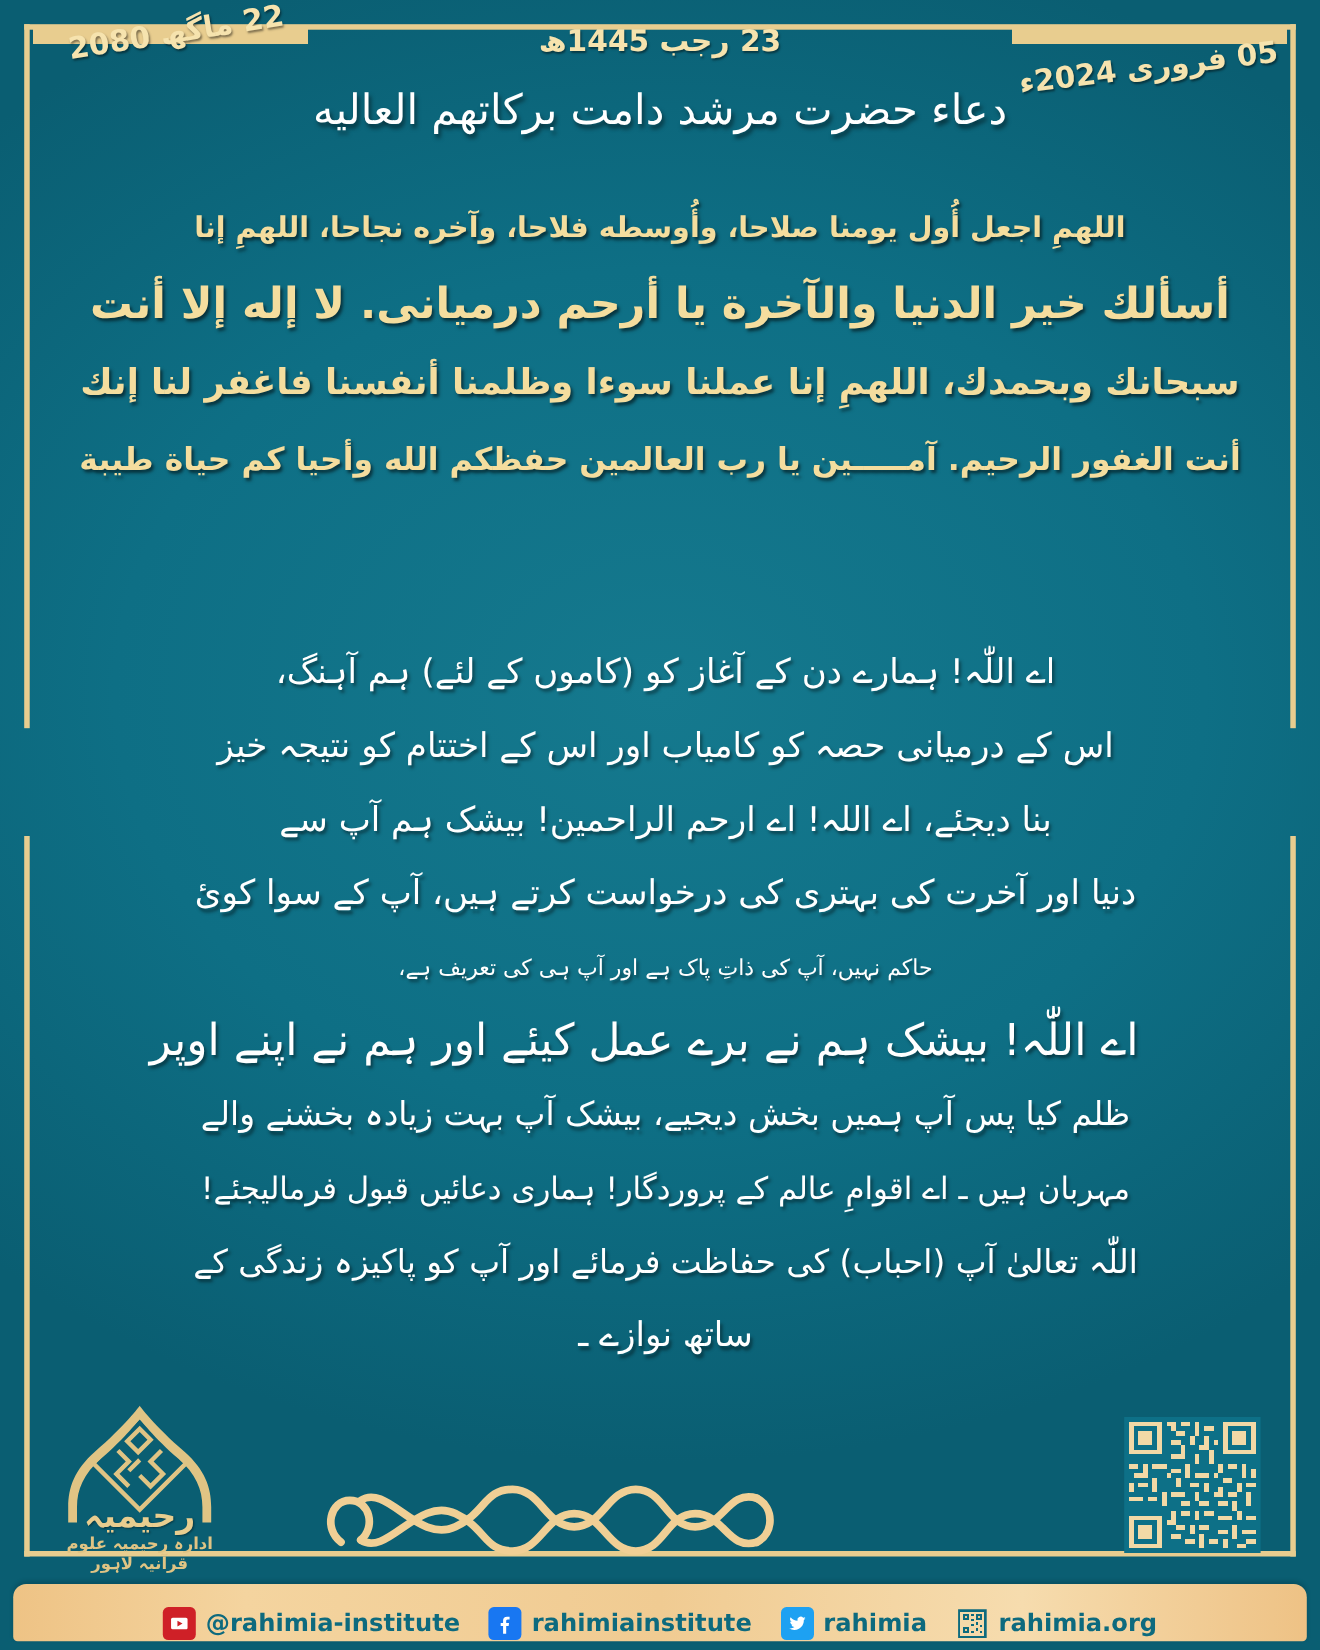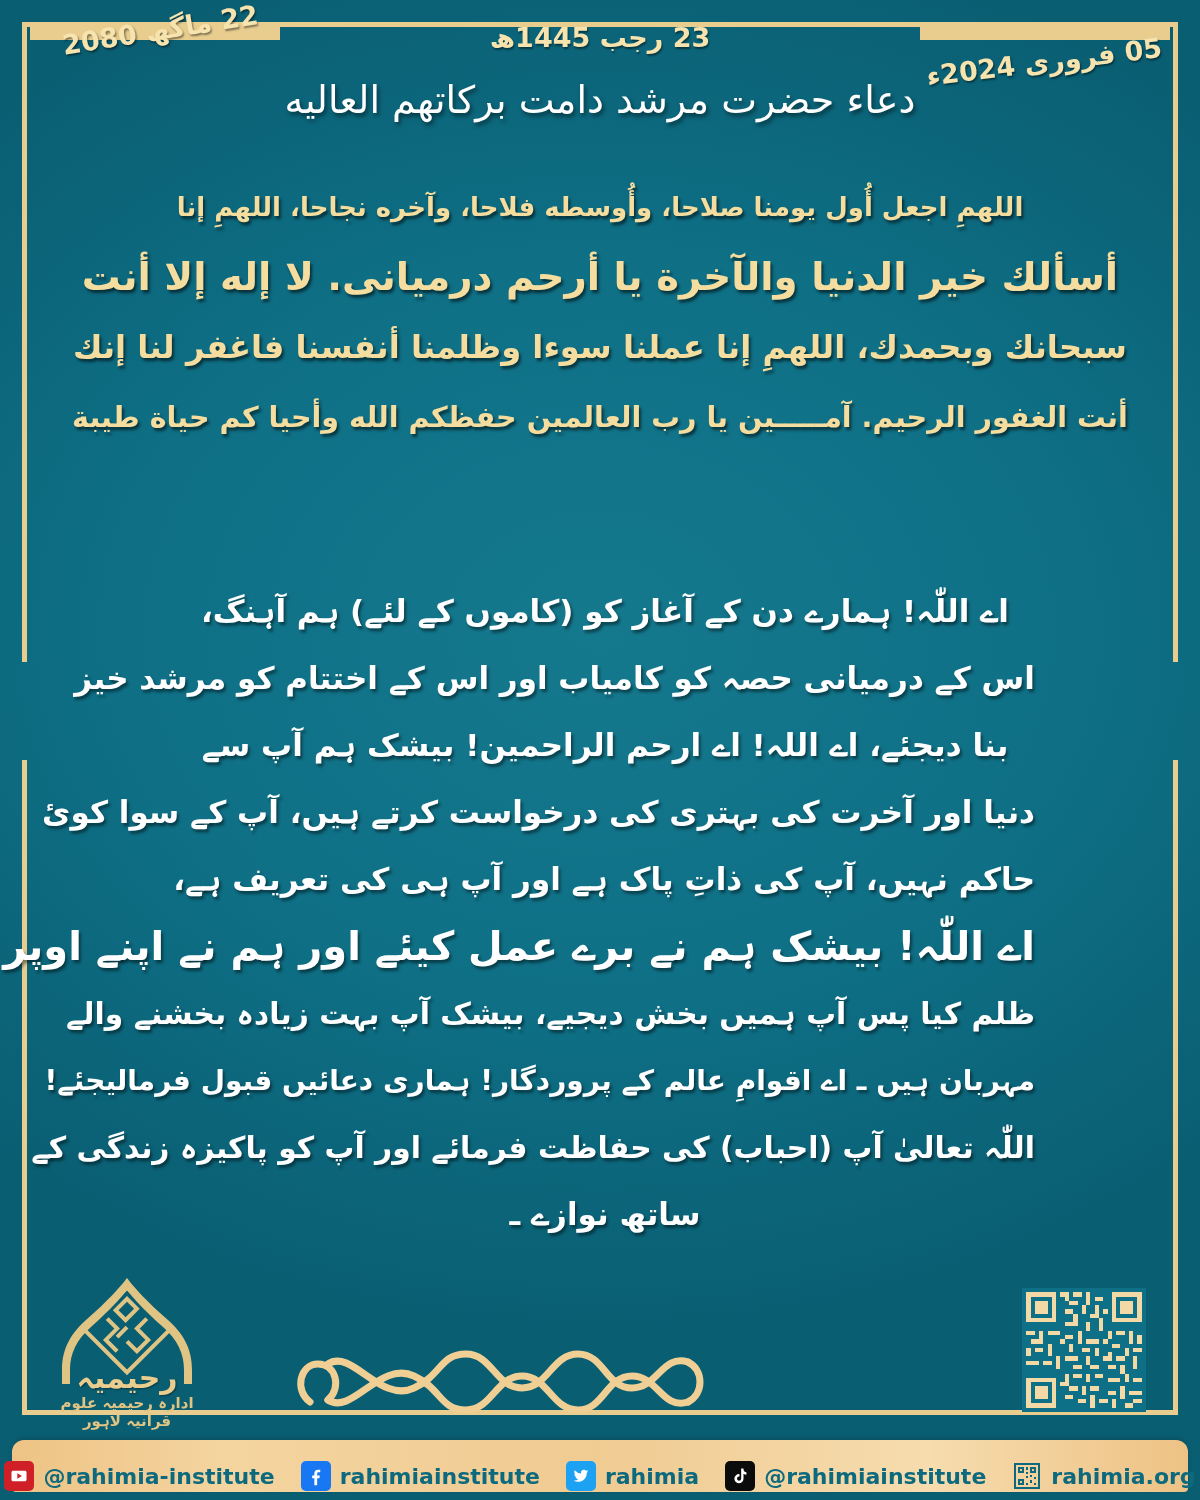--- a/index.html
+++ b/index.html
@@ -59,21 +59,21 @@
     text-shadow:2px 3px 3px rgba(0,0,0,.55);
     letter-spacing:-1px;
   }
   #arabic-block .ln{display:block;white-space:nowrap;}
 
   
   #urdu-block{
     position:absolute;left:175px;right:165px;top:578px;
     direction:rtl;text-align:center;
     color:#ffffff;
-    font-size:31px;line-height:67px;font-weight:700;
+    font-size:31px;line-height:67px;font-weight:400;
     font-family:"DejaVu Sans","Liberation Sans",sans-serif;
     text-shadow:2px 3px 3px rgba(0,0,0,.45);
   }
   #urdu-block .ln{display:block;white-space:nowrap;}
 
   
   #logo{position:absolute;left:52px;top:1272px;width:150px;height:150px;}
   #logo .logo-cap{
     position:absolute;left:0;top:0;width:150px;height:150px;
   }
@@ -138,24 +138,24 @@
 
   <div id="arabic-block">
       <span class="ln" style="font-size: 26px;">اللهمِ اجعل أُول يومنا صلاحا، وأُوسطه فلاحا، وآخره نجاحا، اللهمِ إنا</span>
       <span class="ln" style="font-size: 38.8px;">أسألك خير الدنيا والآخرة يا أرحم درمیانی. لا إله إلا أنت</span>
       <span class="ln" style="font-size: 32.2px;">سبحانك وبحمدك، اللهمِ إنا عملنا سوءا وظلمنا أنفسنا فاغفر لنا إنك</span>
       <span class="ln" style="font-size: 28.6px;">أنت الغفور الرحيم. آمـــــين يا رب العالمين حفظكم الله وأحيا كم حياة طيبة</span>
     </div>
 
   <div id="urdu-block">
       <span class="ln" style="font-size: 31px;">اے اللّٰہ! ہمارے دن کے آغاز کو (کاموں کے لئے) ہم آہنگ،</span>
-      <span class="ln" style="font-size: 31px;">اس کے درمیانی حصہ کو کامیاب اور اس کے اختتام کو مرشد خیز</span>
+      <span class="ln" style="font-size: 31px;">اس کے درمیانی حصہ کو کامیاب اور اس کے اختتام کو نتیجہ خیز</span>
       <span class="ln" style="font-size: 31px;">بنا دیجئے، اے اللہ! اے ارحم الراحمین! بیشک ہم آپ سے</span>
       <span class="ln" style="font-size: 31px;">دنیا اور آخرت کی بہتری کی درخواست کرتے ہیں، آپ کے سوا کوئ</span>
-      <span class="ln" style="font-size: 31px;">حاکم نہیں، آپ کی ذاتِ پاک ہے اور آپ ہی کی تعریف ہے،</span>
+      <span class="ln" style="font-size: 20px;">حاکم نہیں، آپ کی ذاتِ پاک ہے اور آپ ہی کی تعریف ہے،</span>
       <span class="ln" style="font-size: 40px;">اے اللّٰہ! بیشک ہم نے برے عمل کیئے اور ہم نے اپنے اوپر</span>
       <span class="ln" style="font-size: 29.8px;">ظلم کیا پس آپ ہمیں بخش دیجیے، بیشک آپ بہت زیادہ بخشنے والے</span>
       <span class="ln" style="font-size: 28px;">مہربان ہیں ـ اے اقوامِ عالم کے پروردگار! ہماری دعائیں قبول فرمالیجئے!</span>
       <span class="ln" style="font-size: 29.8px;">اللّٰہ تعالیٰ آپ (احباب) کی حفاظت فرمائے اور آپ کو پاکیزہ زندگی کے</span>
       <span class="ln" style="font-size: 31px;">ساتھ نوازے ـ</span>
     </div>
 
   <div id="logo">
     <svg class="logo-cap" viewBox="0 0 150 150">
       <path d="M75 6 C75 6 62 24 34 48 C16 64 10 80 10 98 L10 112 L18 112 L18 98 C18 82 24 68 40 54 C62 35 75 18 75 18 C75 18 88 35 110 54 C126 68 132 82 132 98 L132 112 L140 112 L140 98 C140 80 134 64 116 48 C88 24 75 6 75 6 Z" fill="#e0c484"></path>
@@ -295,28 +295,20 @@
 
     <div class="social-item">
       <span class="sicon si-twitter">
         <svg viewBox="0 0 24 24" width="20" height="20">
             <path d="M21 6.2c-.7.3-1.4.5-2.1.6.8-.5 1.3-1.2 1.6-2-.7.4-1.5.7-2.3.9a3.6 3.6 0 0 0-6.2 3.3A10.3 10.3 0 0 1 4.5 5.2a3.6 3.6 0 0 0 1.1 4.8c-.6 0-1.1-.2-1.6-.4 0 1.8 1.2 3.3 2.9 3.6-.5.1-1 .2-1.6.1a3.6 3.6 0 0 0 3.4 2.5A7.3 7.3 0 0 1 3 17.3a10.2 10.2 0 0 0 5.6 1.6c6.7 0 10.3-5.5 10.3-10.3v-.5c.7-.5 1.3-1.2 1.8-1.9z" fill="#fff"></path>
           </svg>
       </span>
       <span class="lbl">rahimia</span>
     </div>
 
-    <div class="social-item">
-      <span class="sicon si-tiktok">
-        <svg viewBox="0 0 24 24" width="20" height="20">
-            <path d="M16.2 3h-2.8v12.1a2.5 2.5 0 1 1-2-2.4V9.8a5.5 5.5 0 1 0 4.8 5.4V9.3c1 .7 2.2 1.1 3.5 1.2V7.6a4.2 4.2 0 0 1-3.5-4.6z" fill="#fff"></path>
-          </svg>
-      </span>
-      <span class="lbl">@rahimiainstitute</span>
-    </div>
 
     <div class="social-item">
       <span class="sicon si-qr">
         <svg viewBox="0 0 24 24" width="26" height="26" shape-rendering="crispEdges">
           <rect x="1" y="1" width="22" height="22" fill="none" stroke="#0d6a7e" stroke-width="2"></rect>
           <g fill="#0d6a7e">
             <rect x="4" y="4" width="5" height="5"></rect>
               <rect x="15" y="4" width="5" height="5"></rect>
             <rect x="4" y="15" width="5" height="5"></rect>
             <rect x="11" y="4" width="2" height="2"></rect>

